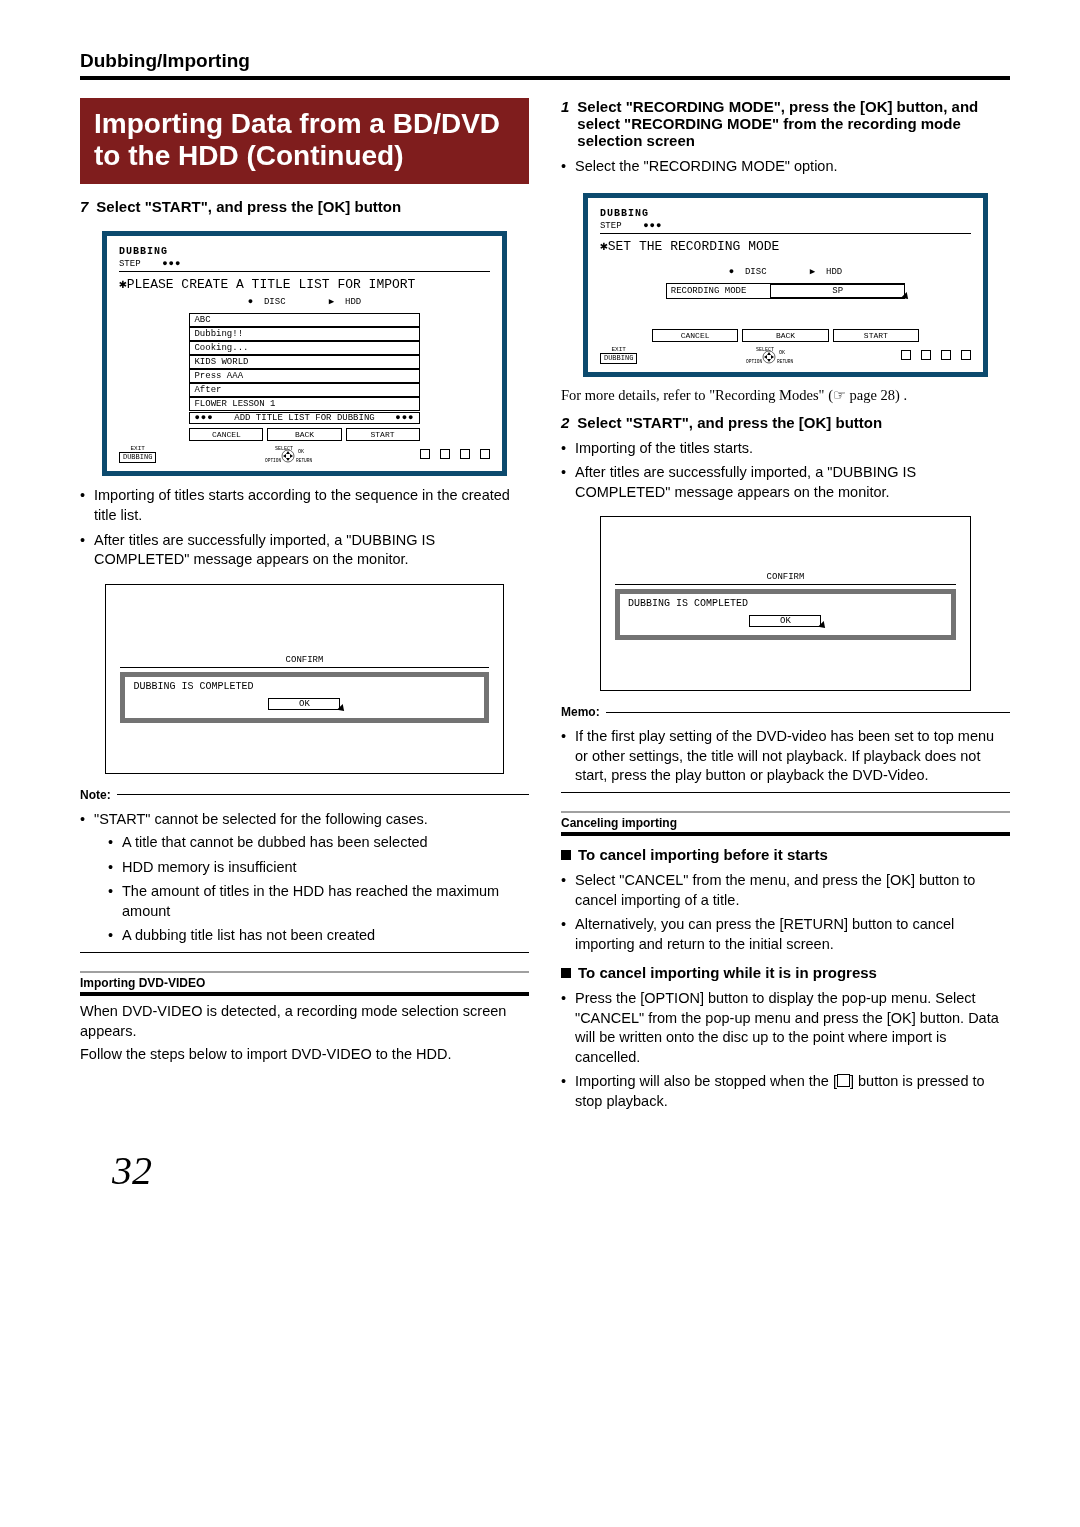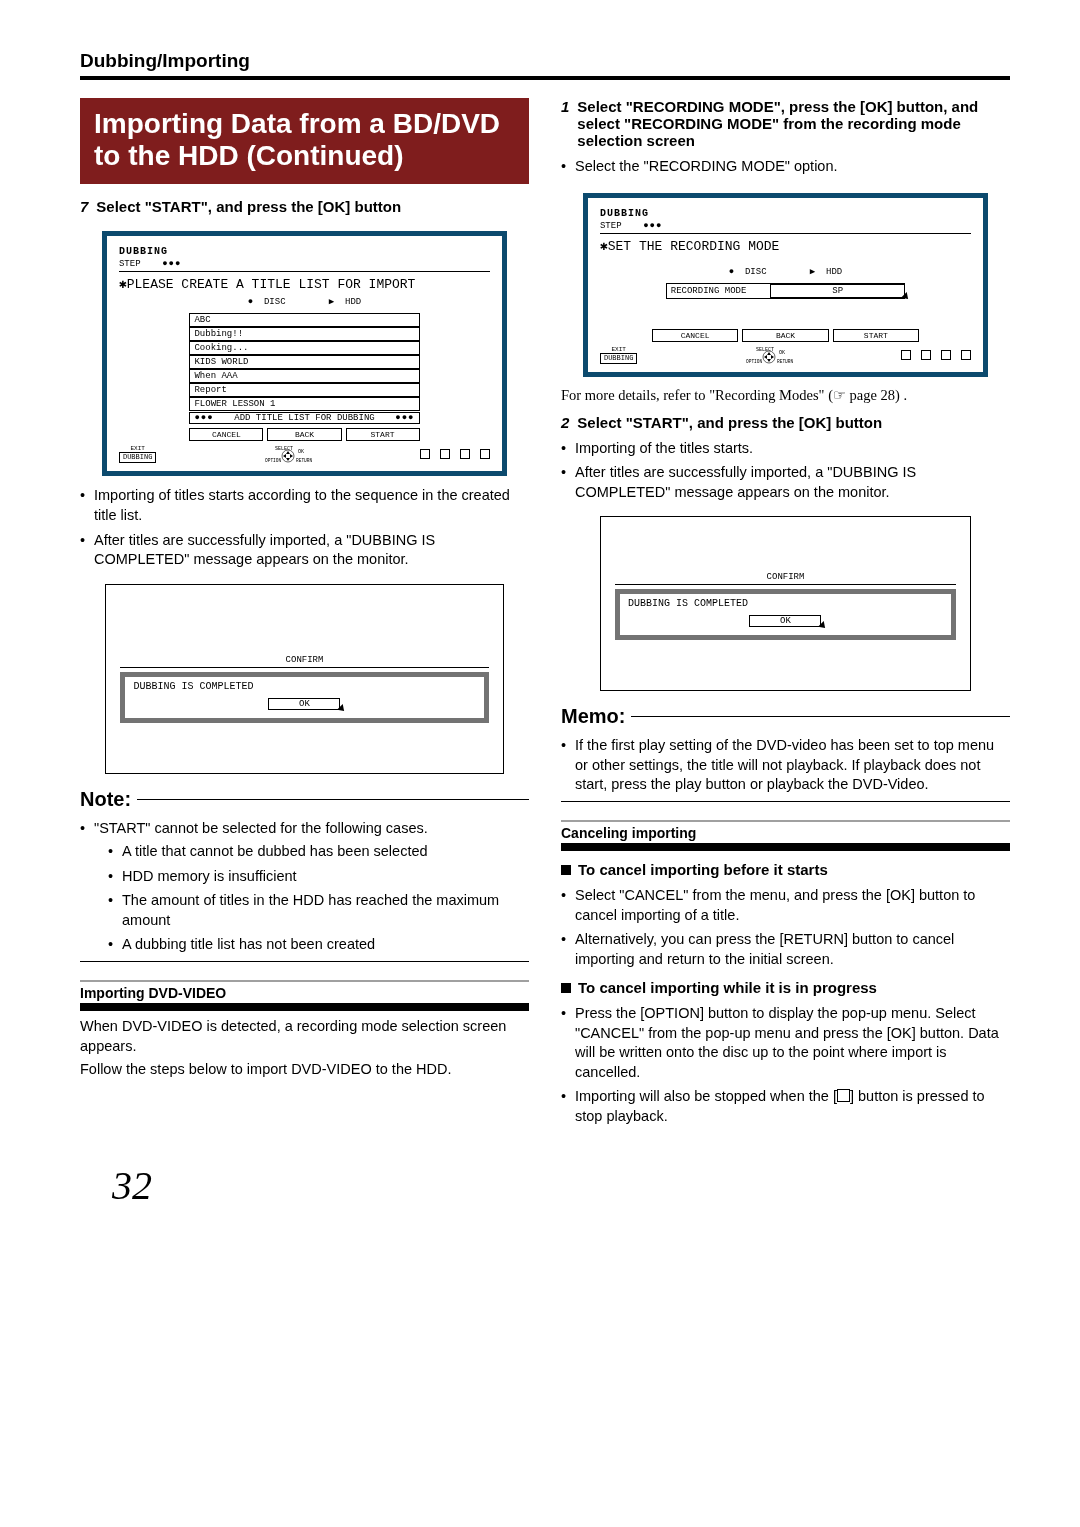--- a/index.html
+++ b/index.html
@@ -199,41 +199,41 @@
   .confirm-ok::after{
     content:"";
     position:absolute; right:-6px; bottom:-4px;
     width:0;height:0;
     border-left:6px solid #000;
     border-top:4px solid transparent;
     border-bottom:4px solid transparent;
     transform: rotate(45deg);
   }
   .note-head, .memo-head {
-    font-size: 20px;
+    font-size: 12px;
     font-weight: bold;
     display: flex;
     align-items: center;
     gap: 6px;
     margin-top: 14px;
   }
   .note-head::after, .memo-head::after {
     content: "";
     flex: 1;
     border-bottom: 1px solid #000;
   }
   .note-end {
     border-bottom: 1px solid #000;
     margin-top: 6px;
   }
   .subhead-bar {
     border-top: 2px solid #a0a0a0;
-    border-bottom: 8px solid #000000;
+    border-bottom: 4px solid #000000;
     padding: 3px 0 2px 0;
-    font-size: 14px;
+    font-size: 12px;
     font-weight: bold;
     margin: 18px 0 6px 0;
   }
   .body-text {
     font-size: 14.5px;
     line-height: 1.35;
     margin: 4px 0;
   }
   .h4 {
     font-size: 15px;
@@ -325,22 +325,22 @@
           <div class="fig-star">✱PLEASE CREATE A TITLE LIST FOR IMPORT</div>
           <div class="disc-hdd">
             ●&nbsp; <span>DISC</span>
             &nbsp;&nbsp;&nbsp;&nbsp;&nbsp;&nbsp; ▶&nbsp; <span>HDD</span>
           </div>
           <div class="title-list">
             <div class="row">ABC</div>
             <div class="row">Dubbing!!</div>
             <div class="row">Cooking...</div>
             <div class="row">KIDS WORLD</div>
-            <div class="row">When AAA</div>
-            <div class="row">Report</div>
+            <div class="row">Press AAA</div>
+            <div class="row">After</div>
             <div class="row">FLOWER LESSON 1</div>
             <div class="add-row">
               <span class="dots">●●●</span>
               <span>ADD TITLE LIST FOR DUBBING</span>
               <span class="dots">●●●</span>
             </div>
           </div>
           <div class="btn-row" style="width:62%;margin:4px auto 0 auto;">
             <div class="ui-btn">CANCEL</div>
             <div class="ui-btn">BACK</div>

